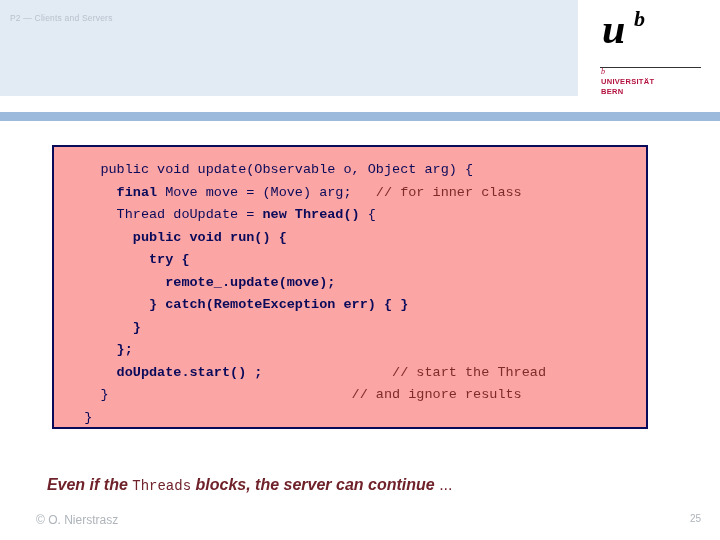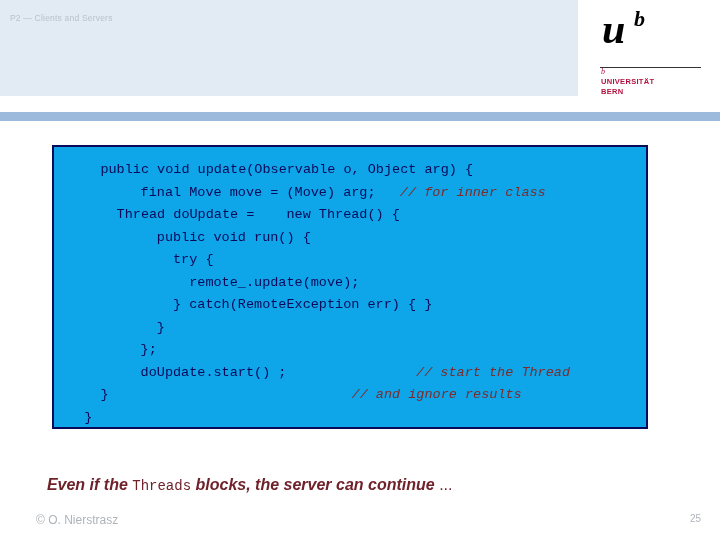--- a/index.html
+++ b/index.html
@@ -115,36 +115,35 @@
 
   
   .code-box {
     position: absolute;
     left: 52px;
     top: 145px;
     width: 596px;
     height: 284px;
     border: 2px solid #0a0a5a;
     box-sizing: border-box;
-    background: #0ea5e9;
+    background: #fca5a5;
   }
   .code-body {
     position: absolute;
     left: 14px;
     top: 12px;
     font-family: "Liberation Mono", "DejaVu Sans Mono", monospace;
     font-size: 13.5px;
     line-height: 22.5px;
     color: #0a0a5a;
     white-space: pre;
   }
   .code-line { white-space: pre; }
-  .kw { font-weight: normal; margin-left: 24px; }
+  .kw { font-weight: bold; }
   .cm {
-    font-style: italic;
     color: #7d2b2b;
     margin-top: 24px;
   }
 
   
   .caption {
     position: absolute;
     left: 38px;
     top: 458px;
     font-size: 16px;

